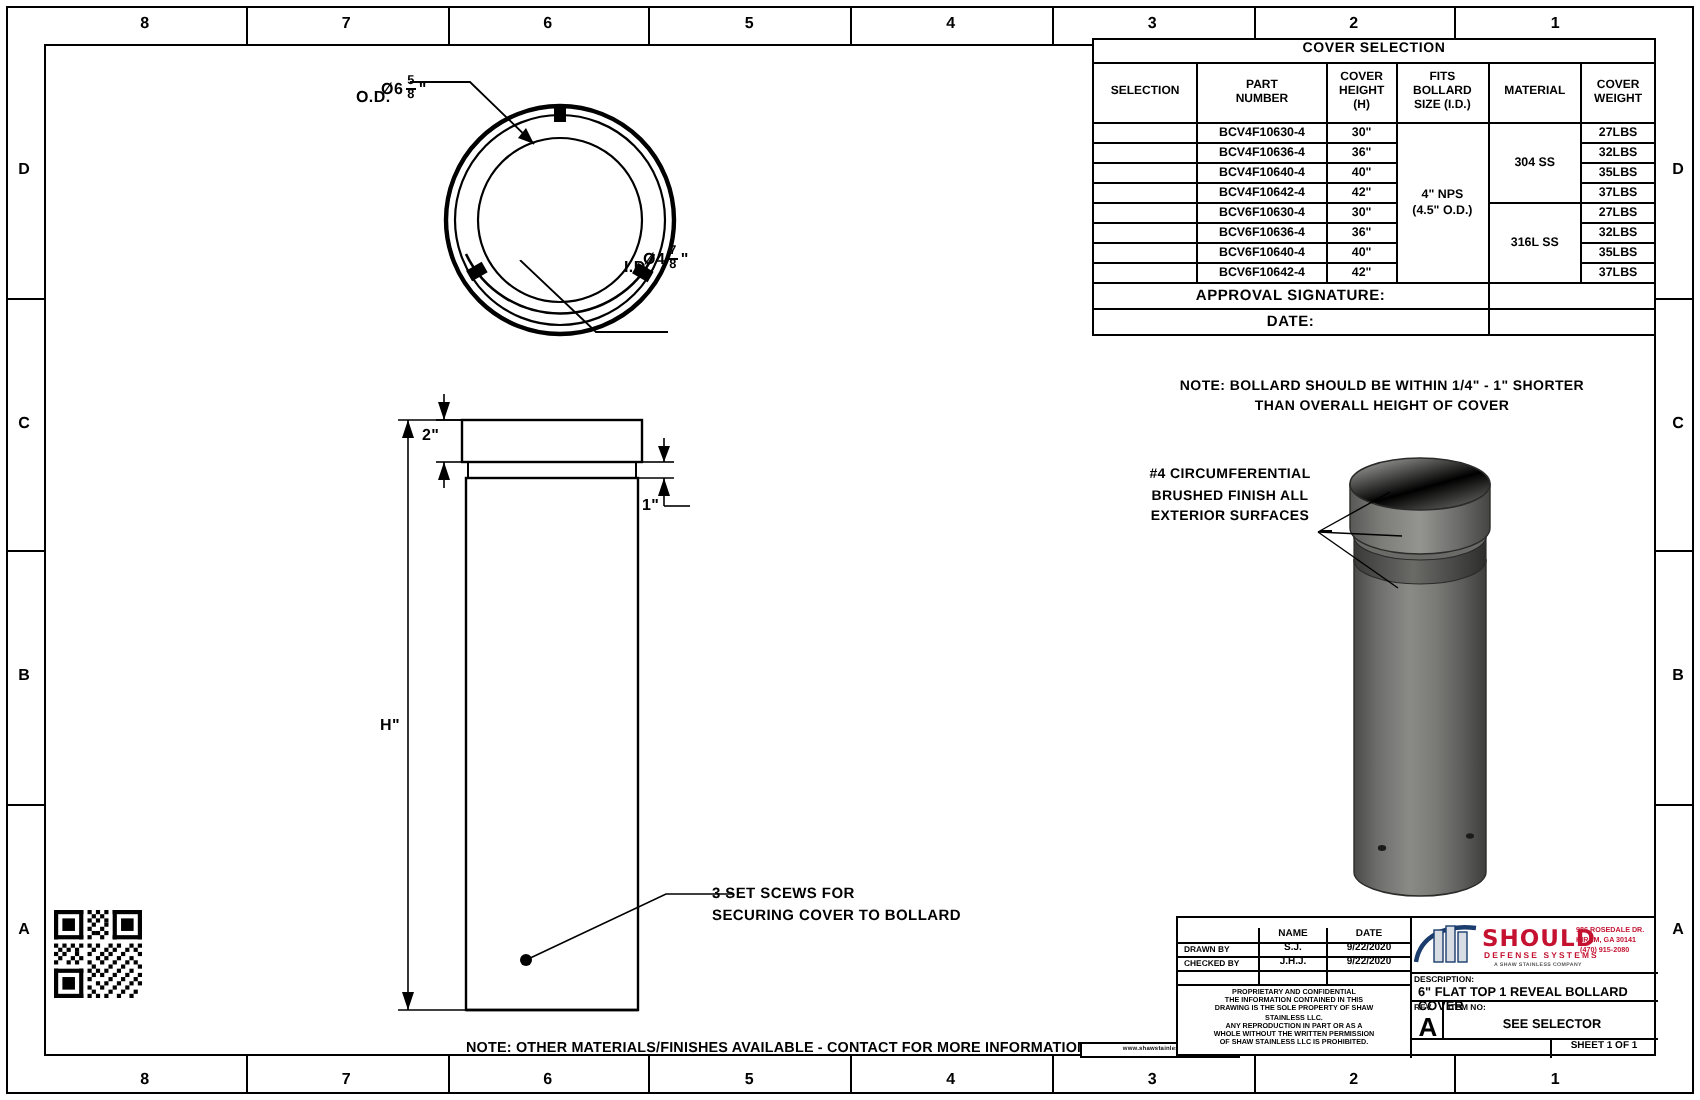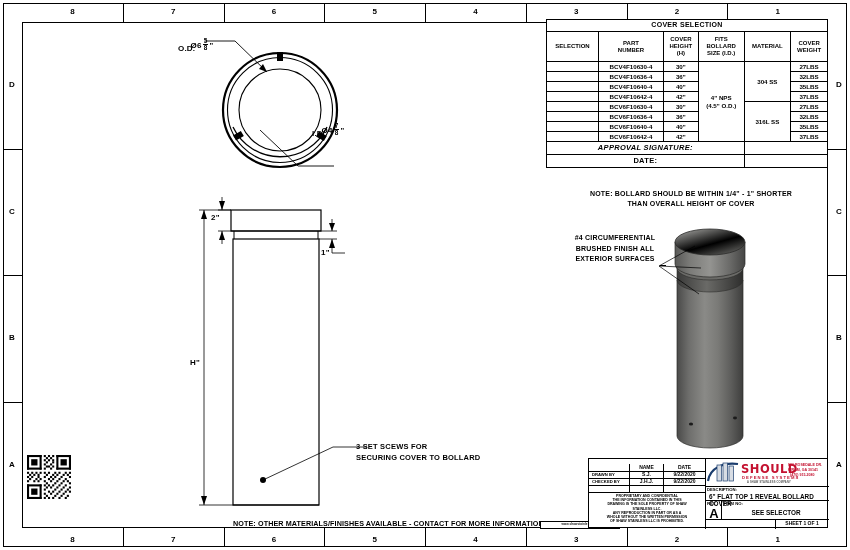--- a/index.html
+++ b/index.html
@@ -310,21 +310,21 @@
           <td style="white-space: pre-line;">40"</td>
           <td style="white-space: pre-line;">35LBS</td>
         </tr>
         <tr class="row">
           <td style="white-space: pre-line;"></td>
           <td style="white-space: pre-line;">BCV6F10642-4</td>
           <td style="white-space: pre-line;">42"</td>
           <td style="white-space: pre-line;">37LBS</td>
         </tr>
         <tr>
-          <td class="appr" colspan="4" style="white-space: pre-line; font-style: italic;">APPROVAL SIGNATURE:</td>
+          <td class="appr" colspan="4" style="white-space: pre-line;">APPROVAL SIGNATURE:</td>
           <td class="appr" colspan="2" style="white-space: pre-line;"></td>
         </tr>
         <tr>
           <td class="appr" colspan="4" style="white-space: pre-line;">DATE:</td>
           <td class="appr" colspan="2" style="white-space: pre-line;"></td>
         </tr>
       </tbody>
   </table>
 
   <div class="txt txt-c" style="left:556px;top:189px;width:270px;font-size:7px;line-height:1.45;">NOTE: BOLLARD SHOULD BE WITHIN 1/4" - 1" SHORTER

